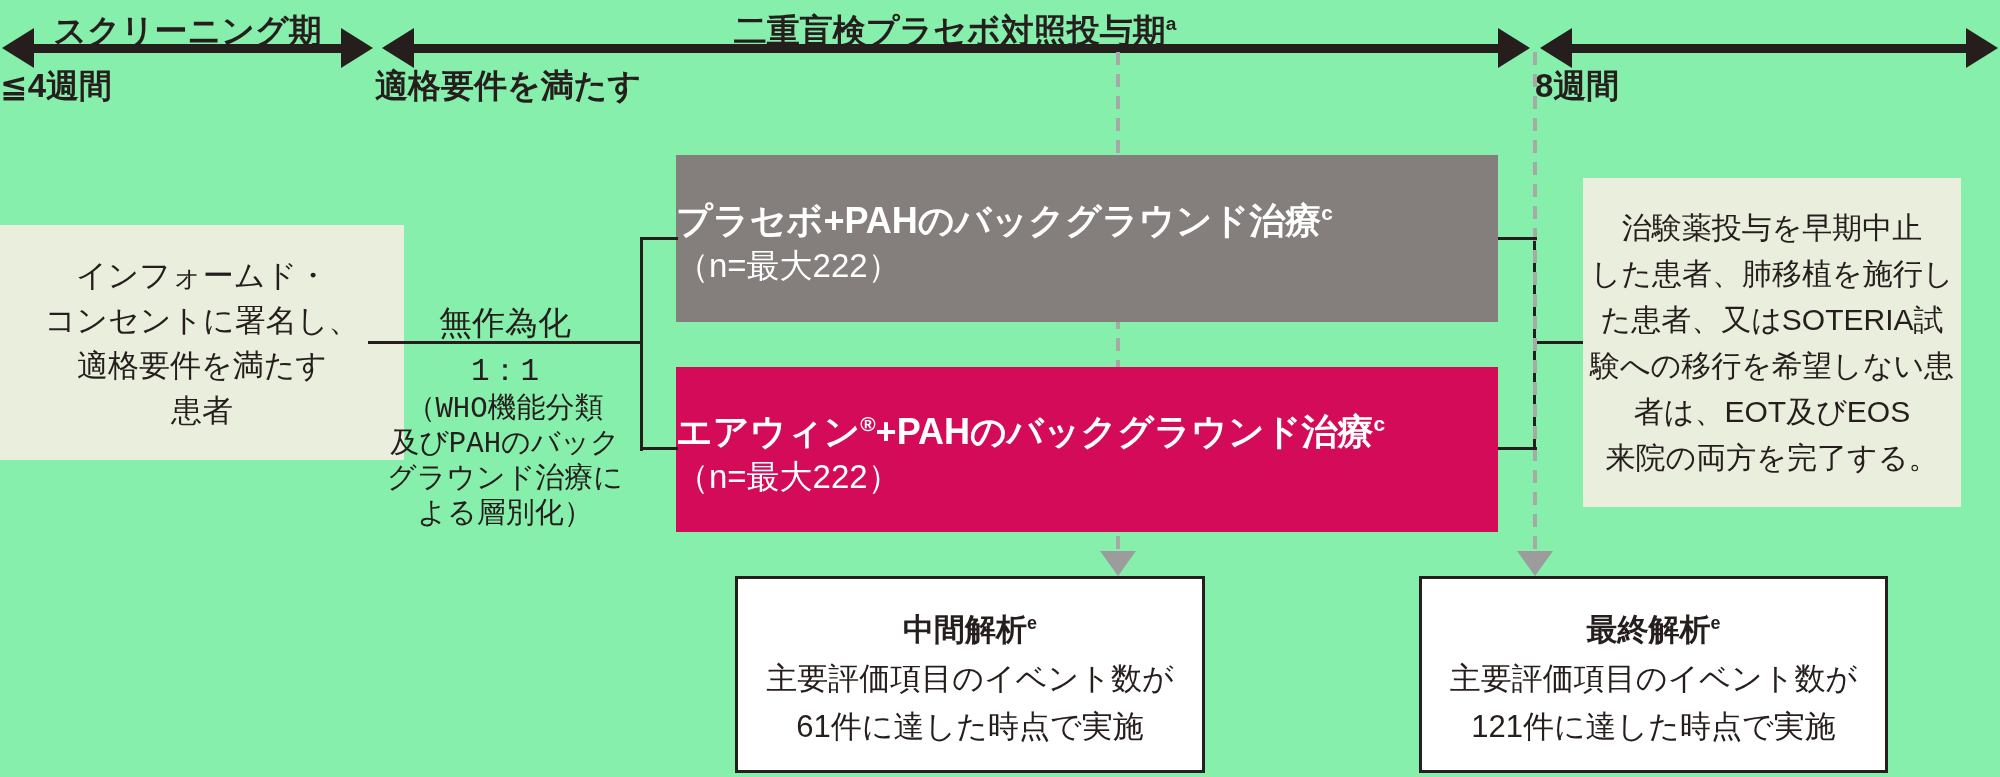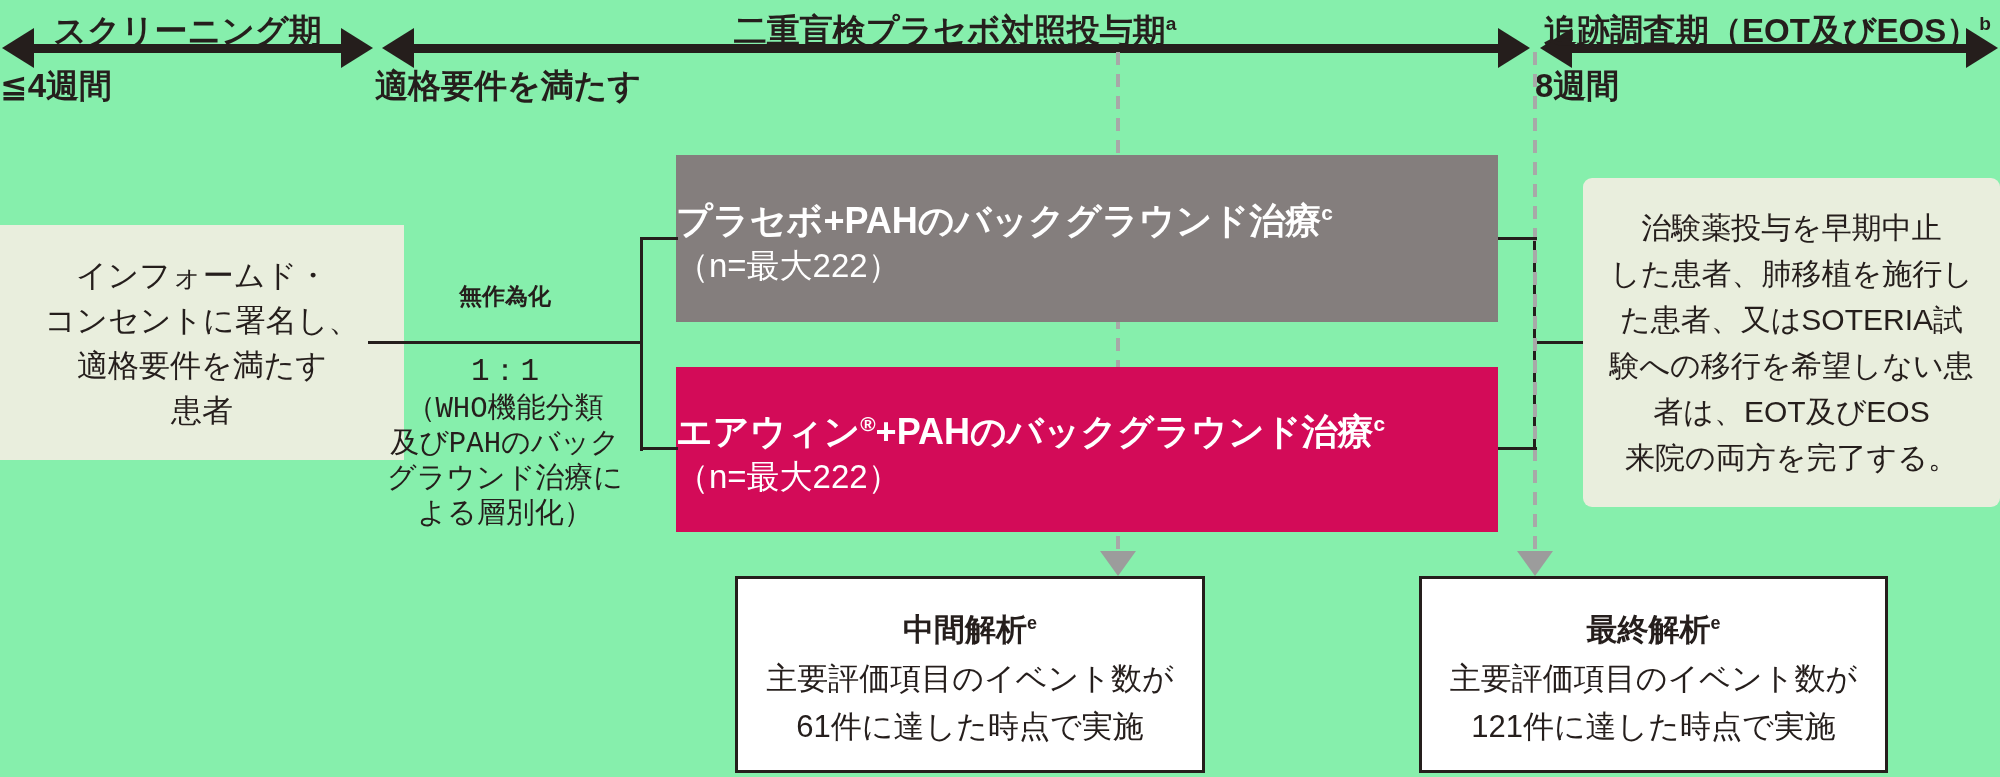--- a/index.html
+++ b/index.html
@@ -27,22 +27,22 @@
   .cream-box{position:absolute;background:#e9eedd;display:flex;align-items:center;justify-content:center;
     text-align:center;z-index:3;}
   .cream-box .txt{font-size:31px;line-height:45px;}
   .arm-box{position:absolute;left:676px;width:822px;display:flex;flex-direction:column;align-items:flex-start;
     justify-content:center;text-align:center;color:#ffffff;z-index:3;}
   .arm-title{font-size:36px;font-weight:bold;line-height:46px;}
   .arm-n{font-size:33px;line-height:44px;}
   .gray-bg{background:#847e7d;}
   .pink-bg{background:#d30b58;}
   
-  .rand-title{position:absolute;left:368px;width:274px;top:281px;text-align:center;
-    font-weight:bold;font-size:23px;z-index:4;}
+  .rand-title{position:absolute;left:368px;width:274px;top:301px;text-align:center;
+    font-weight:normal;font-size:33px;z-index:4;}
   .rand-block{position:absolute;left:352px;width:306px;top:352px;text-align:center;z-index:4;font-family:Liberation Mono, monospace;}
   .rand-ratio{font-size:31px;line-height:40px;}
   .rand-line{font-size:29px;line-height:35px;}
   
   .analysis-box{position:absolute;top:576px;height:197px;background:#ffffff;border:3px solid #251e1c;
     box-sizing:border-box;display:flex;flex-direction:column;align-items:center;justify-content:center;
     text-align:center;z-index:3;}
   .analysis-title{font-size:31px;font-weight:bold;line-height:50px;}
   .analysis-line{font-size:31px;line-height:48px;}
 </style>
@@ -62,21 +62,20 @@
   <div class="tl-line" style="left:1548px;width:424px;"></div>
   <div class="tri tri-left" style="left:1540px;"></div>
   <div class="tri tri-right" style="left:1966px;"></div>
 
   <div class="phase-title" style="left:0;width:375px;"><span>スクリーニング期</span><span class="sup"></span></div>
   <div class="phase-duration" style="left:0;width:375px;">≦4週間</div>
 
   <div class="phase-title" style="left:375px;width:1160px;"><span>二重盲検プラセボ対照投与期</span><span class="sup">a</span></div>
   <div class="phase-duration" style="left:375px;width:1160px;">適格要件を満たす</div>
 
-  <div class="phase-title" style="left:1535px;width:465px;"><span>追跡調査期（EOT及びEOS）</span><span class="sup">b</span></div>
   <div class="phase-duration" style="left:1535px;width:465px;">8週間</div>
 
   <div class="black-seg" style="left:1533px;top:238px;height:212px;"></div>
   <div class="dashline" style="left:1116px;"></div>
   <div class="dashline" style="left:1533px;"></div>
   <div class="down-arrow" style="left:1100px;top:551px;"></div>
   <div class="down-arrow" style="left:1517px;top:551px;"></div>
 
   <div class="cream-box" style="left:0;top:225px;width:404px;height:235px;">
     <div class="txt">
@@ -108,21 +107,21 @@
 
   <div class="arm-box pink-bg" style="top:367px;height:165px;">
     <div class="arm-title"><span>エアウィン</span><span class="sup">®</span><span>+PAHのバックグラウンド治療</span><span class="sup">c</span></div>
     <div class="arm-n">（n=最大222）</div>
   </div>
 
   <div class="hline" style="left:1498px;top:237px;width:39px;height:3px;"></div>
   <div class="hline" style="left:1498px;top:447px;width:39px;height:3px;"></div>
   <div class="hline" style="left:1537px;top:341px;width:46px;height:3px;"></div>
 
-  <div class="cream-box" style="left:1583px;top:178px;width:417px;height:329px;border-radius:9px;">
+  <div class="cream-box" style="left:1583px;top:178px;width:378px;height:329px;">
     <div class="txt" style="line-height:46px;font-size:30px;">
       <div>治験薬投与を早期中止</div>
       <div>した患者、肺移植を施行し</div>
       <div>た患者、又はSOTERIA試</div>
       <div>験への移行を希望しない患</div>
       <div>者は、EOT及びEOS</div>
       <div>来院の両方を完了する。</div>
     </div>
   </div>
 

